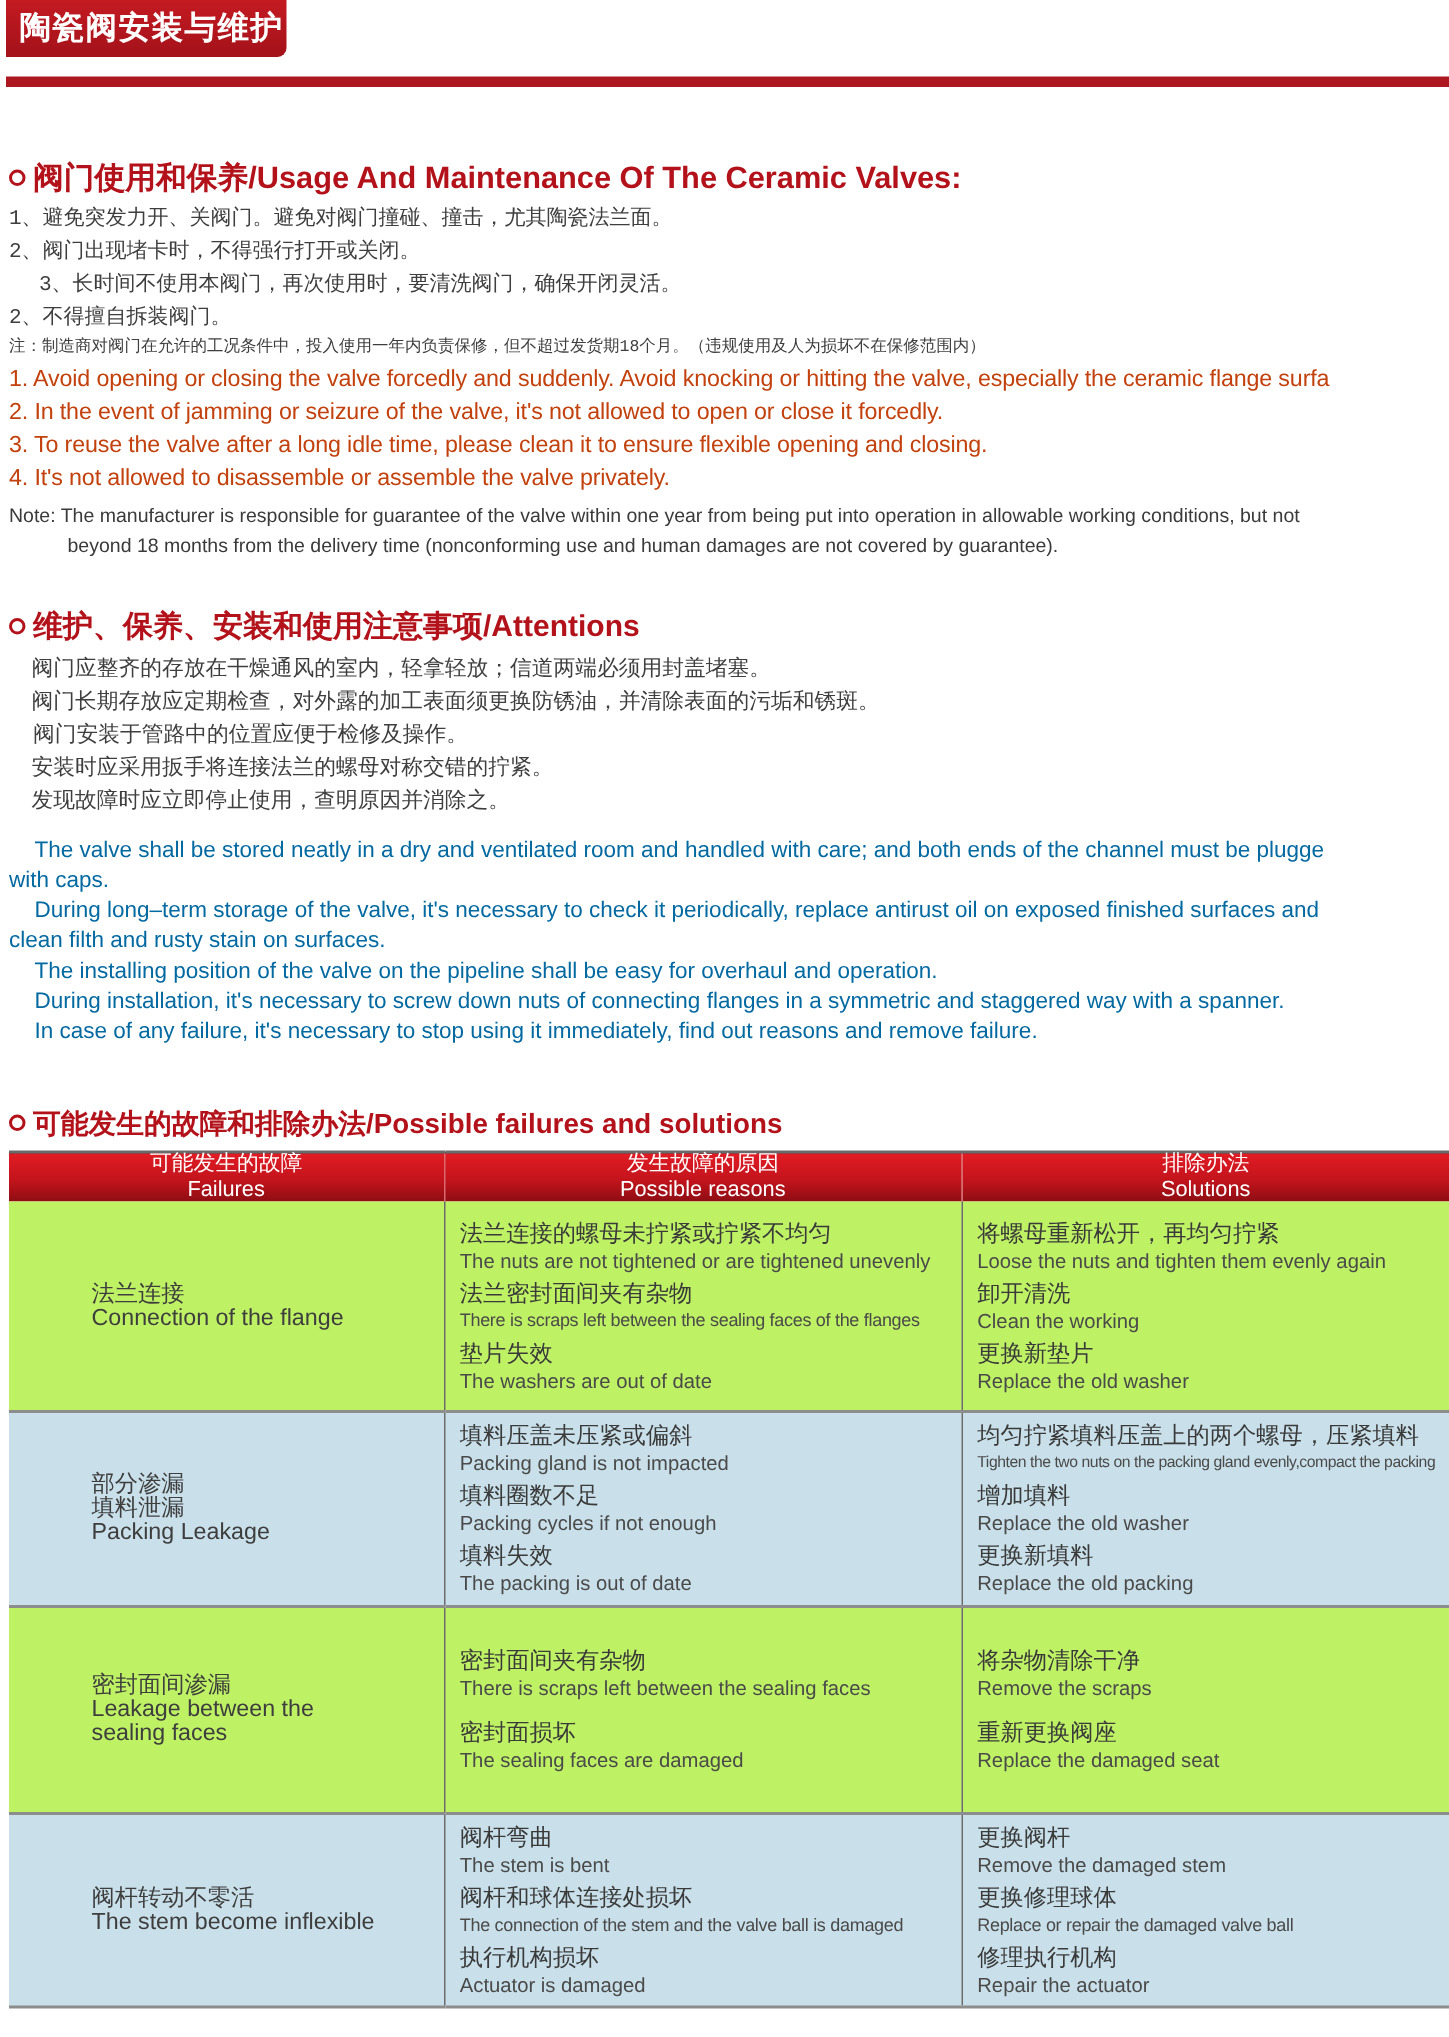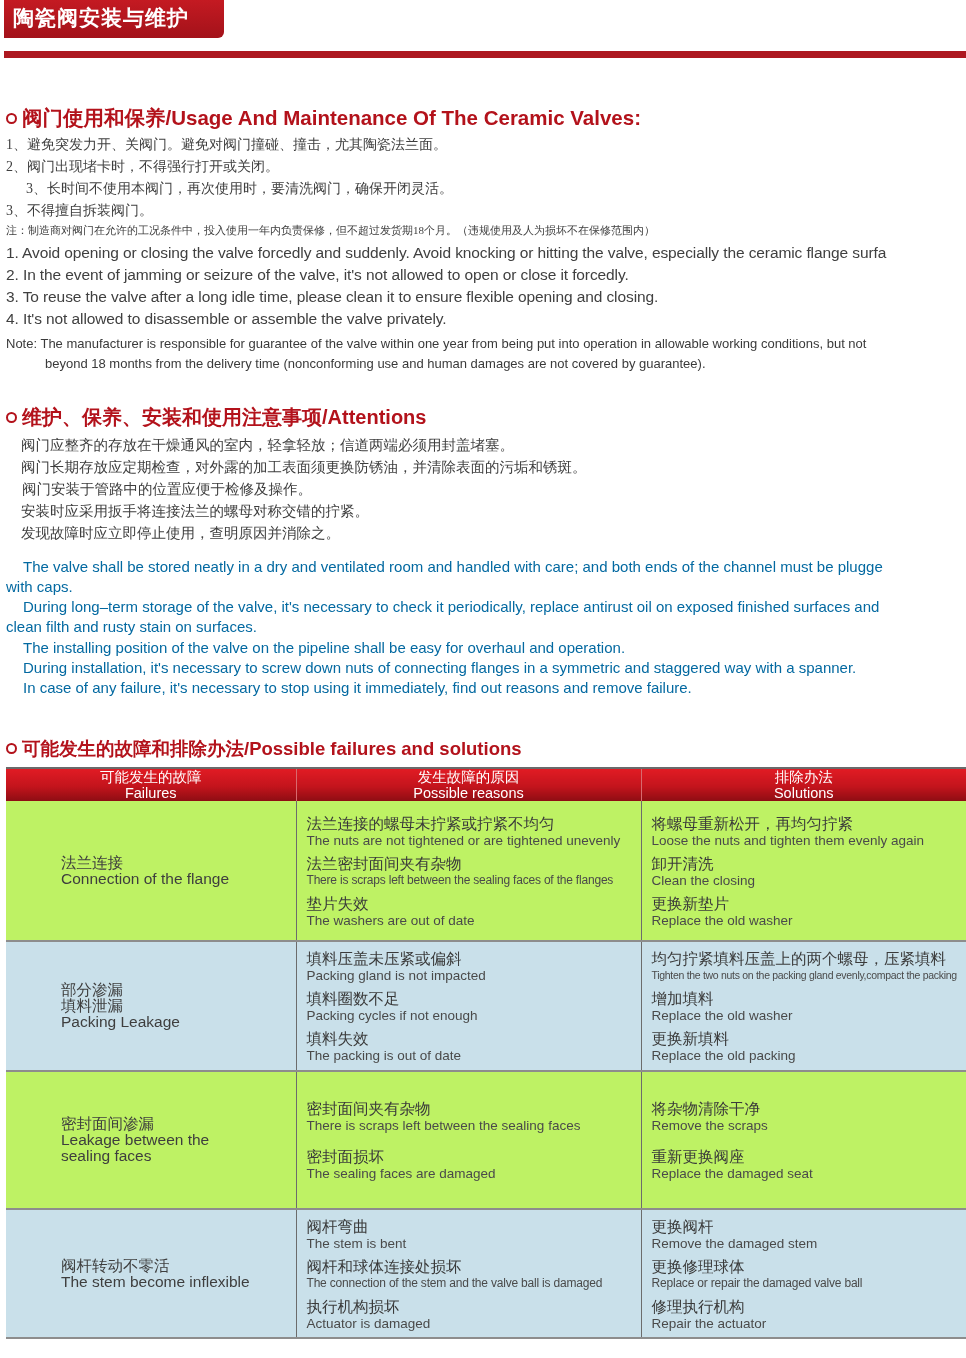--- a/index.html
+++ b/index.html
@@ -1,20 +1,20 @@
 <!DOCTYPE html>
 <html><head>
 <meta charset="utf-8">
 <style>
   * { margin: 0; padding: 0; box-sizing: border-box; }
   html, body { width: 966px; height: 1358px; background: #ffffff; overflow: hidden; }
   body { font-family: "DejaVu Sans", "Liberation Sans", sans-serif; color: #3a3a3a; position: relative; }
 
   .title-tab {
-    position: absolute; left: 4px; top: 0; width: 220px; height: 38px;
+    position: absolute; left: 4px; top: 0; width: 187px; height: 38px;
     background: linear-gradient(180deg, #c41a22 0%, #a3121a 100%);
     border-radius: 0 0 6px 0;
     color: #fff; font-size: 21px; font-weight: bold; letter-spacing: 1px;
     padding: 4px 0 0 9px;
   }
   .title-rule {
     position: absolute; left: 4px; top: 51px; width: 962px; height: 7px;
     background: #ad1820;
   }
 
@@ -22,25 +22,25 @@
     position: absolute; left: 6px; color: #b3121b; font-weight: bold;
     font-family: "Liberation Sans", sans-serif; white-space: nowrap;
     display: flex; align-items: center;
   }
   .sec-head .bullet {
     display: inline-block; width: 11px; height: 11px; border: 2px solid #b3121b;
     border-radius: 50%; margin-right: 5px;
   }
 
   .line { position: absolute; white-space: nowrap; font-family: "Liberation Sans", sans-serif; color: #3a3a3a; }
-  .cn { font-family: Liberation Serif, serif; }
+  .cn { font-family: Liberation Mono, monospace; }
 
   .s1-cn { font-size: 14px; color: #3e3e3e; }
   .s1-note-cn { font-size: 11px; color: #3e3e3e; }
-  .s1-en { font-size: 15.5px; color: #404040; letter-spacing: -0.1px; }
+  .s1-en { font-size: 15.5px; color: #c2410c; letter-spacing: -0.1px; }
   .s1-note-en { font-size: 13px; color: #3a3a3a; }
 
   .s2-cn { font-size: 14.5px; color: #3e3e3e; }
   .s2-en { font-size: 15px; color: #0369a1; }
 
   table.fail {
     position: absolute; left: 6px; top: 767px; width: 960px; border-collapse: collapse;
     table-layout: fixed;
   }
   table.fail th {
@@ -72,21 +72,21 @@
 <div class="title-tab">陶瓷阀安装与维护</div>
 <div class="title-rule"></div>
 
 <div class="sec-head" style="top:104px;font-size:20.5px;">
   <span class="bullet"></span>
   <span>阀门使用和保养/Usage And Maintenance Of The Ceramic Valves:</span>
 </div>
 <div class="line cn s1-cn" style="left:6px;top:136px;">1、避免突发力开、关阀门。避免对阀门撞碰、撞击，尤其陶瓷法兰面。</div>
 <div class="line cn s1-cn" style="left:6px;top:158px;">2、阀门出现堵卡时，不得强行打开或关闭。</div>
 <div class="line cn s1-cn" style="left:6px;top:180px;margin-left:20px;">3、长时间不使用本阀门，再次使用时，要清洗阀门，确保开闭灵活。</div>
-<div class="line cn s1-cn" style="left:6px;top:202px;">3、不得擅自拆装阀门。</div>
+<div class="line cn s1-cn" style="left:6px;top:202px;">2、不得擅自拆装阀门。</div>
 <div class="line cn s1-note-cn" style="left:6px;top:223px;">注：制造商对阀门在允许的工况条件中，投入使用一年内负责保修，但不超过发货期18个月。（违规使用及人为损坏不在保修范围内）</div>
 
 <div class="line s1-en" style="left:6px;top:244px;">1. Avoid opening or closing the valve forcedly and suddenly. Avoid knocking or hitting the valve, especially the ceramic flange surfa</div>
 <div class="line s1-en" style="left:6px;top:266px;text-align:center;">2. In the event of jamming or seizure of the valve, it's not allowed to open or close it forcedly.</div>
 <div class="line s1-en" style="left:6px;top:288px;">3. To reuse the valve after a long idle time, please clean it to ensure flexible opening and closing.</div>
 <div class="line s1-en" style="left:6px;top:310px;">4. It's not allowed to disassemble or assemble the valve privately.</div>
 <div class="line s1-note-en" style="left:6px;top:336px;">Note: The manufacturer is responsible for guarantee of the valve within one year from being put into operation in allowable working conditions, but not</div>
 <div class="line s1-note-en" style="left:45px;top:356px;">beyond 18 months from the delivery time (nonconforming use and human damages are not covered by guarantee).</div>
 
 <div class="sec-head" style="top:404px;font-size:20px;align-items:center;">
@@ -146,21 +146,21 @@
         <div class="item-en">The nuts are not tightened or are tightened unevenly</div>
         <div class="item-cn cn">法兰密封面间夹有杂物</div>
         <div class="item-en small">There is scraps left between the sealing faces of the flanges</div>
         <div class="item-cn cn">垫片失效</div>
         <div class="item-en" style="margin-bottom:0">The washers are out of date</div>
       </td>
       <td class="scell">
         <div class="item-cn cn">将螺母重新松开，再均匀拧紧</div>
         <div class="item-en">Loose the nuts and tighten them evenly again</div>
         <div class="item-cn cn">卸开清洗</div>
-        <div class="item-en">Clean the closing</div>
+        <div class="item-en">Clean the working</div>
         <div class="item-cn cn">更换新垫片</div>
         <div class="item-en" style="margin-bottom:0">Replace the old washer</div>
       </td>
     </tr>
 
     <tr class="alt" style="height:130px;">
       <td class="fcell">
         <div class="cn">部分渗漏</div>
         <div class="cn">填料泄漏</div>
         <div>Packing Leakage</div>

